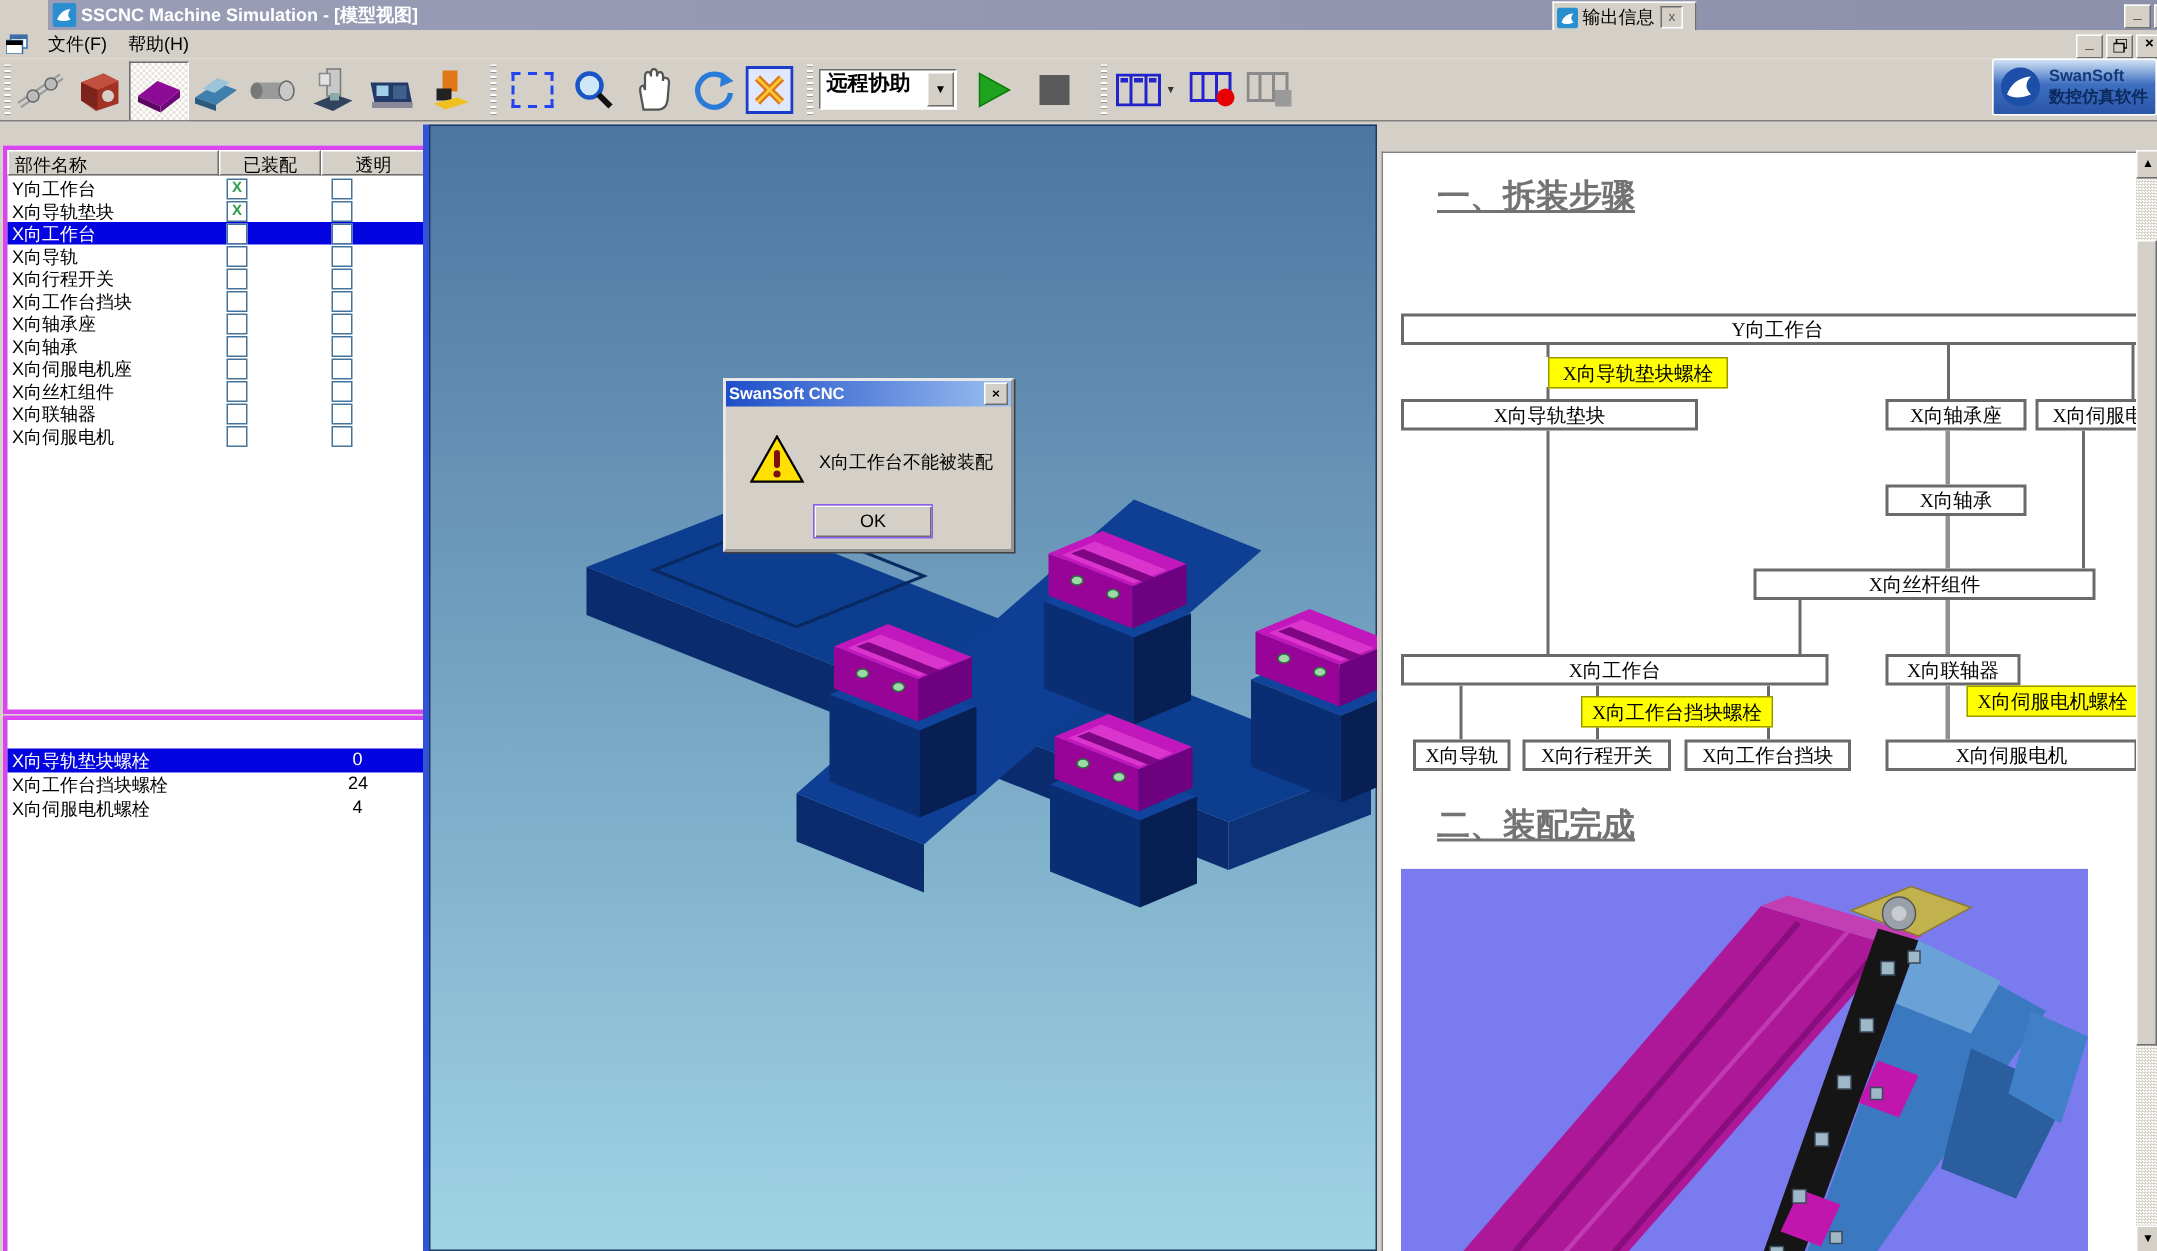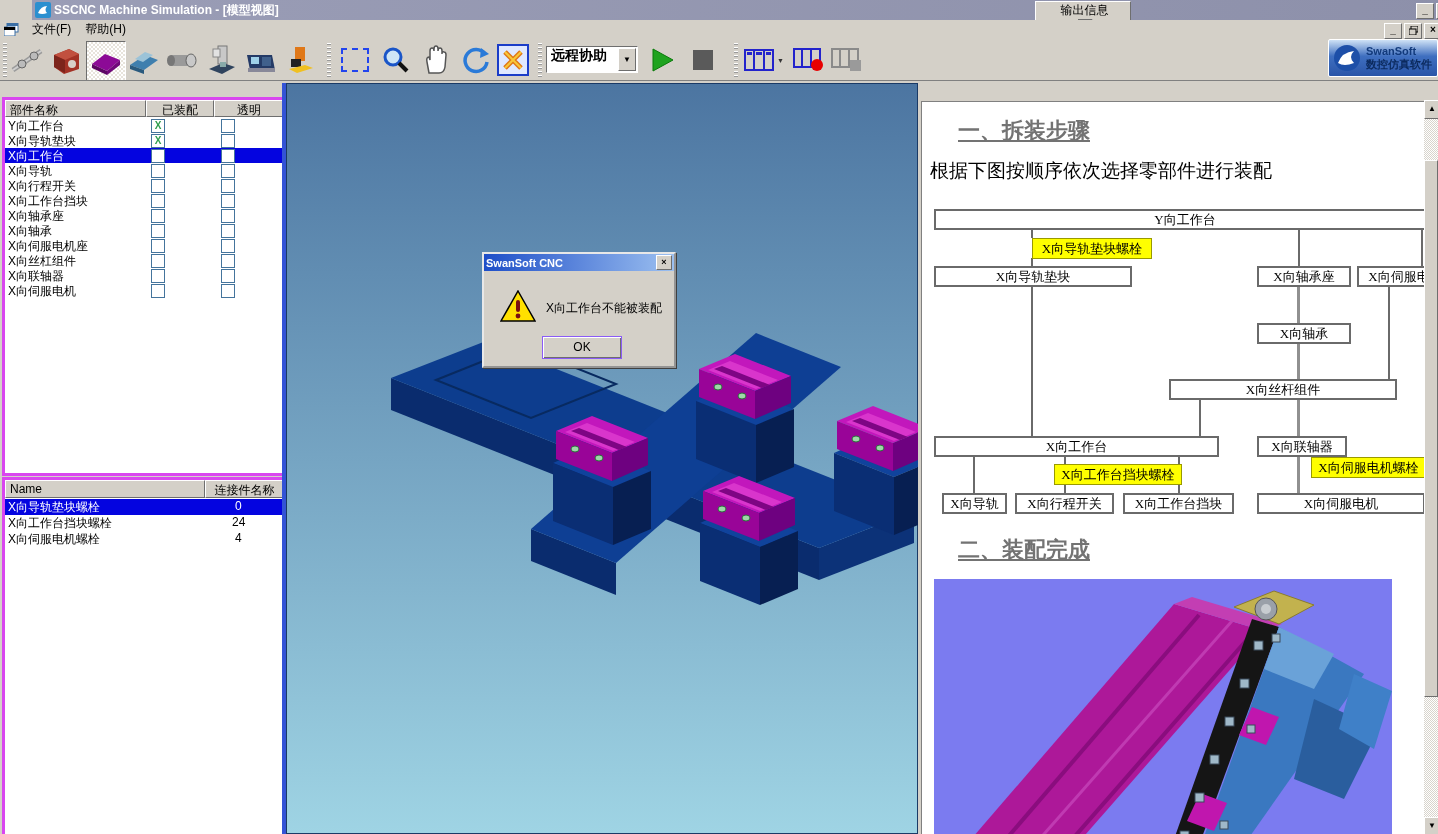--- a/index.html
+++ b/index.html
@@ -1,21 +1,21 @@
 <!DOCTYPE html>
 <html><head>
 <meta charset="utf-8">
 <style>
   html,body{margin:0;padding:0;overflow:hidden;background:#d4d0c8;
     font-family:"Liberation Sans","DejaVu Sans",sans-serif;}
   #screen{position:relative;width:1438px;height:834px;background:#d4d0c8;overflow:hidden;}
   .abs{position:absolute;}
   
   .raised{background:#d4d0c8;border-top:1px solid #fff;border-left:1px solid #fff;
-    border-right:1px solid #6e6e6e;border-bottom:1px solid #6e6e6e;flex-direction:column;}
+    border-right:1px solid #6e6e6e;border-bottom:1px solid #6e6e6e;}
   .sunken{background:#d4d0c8;border-top:1px solid #6e6e6e;border-left:1px solid #6e6e6e;
     border-right:1px solid #fff;border-bottom:1px solid #fff;}
   
   #titlebar{left:0;top:0;width:1438px;height:20px;
     background:linear-gradient(90deg,#9a9db6,#8d90aa);display:flex;align-items:center;margin-left:32px;}
   #titlebar .title{color:#fff;font-weight:bold;font-size:12px;margin-left:4px;white-space:nowrap;}
   .winbtn{width:16px;height:14px;font-size:10px;line-height:12px;text-align:center;
     color:#000;font-weight:bold;}
   .winbtn svg{display:block;margin:2px auto;}
   
@@ -284,24 +284,20 @@
     <div class="lv-row" style="top:93px"><span style="margin-left:3px">X向工作台挡块</span><span class="cbx" style="left:146px"></span><span class="cbx" style="left:216px"></span></div>
     <div class="lv-row" style="top:108px"><span style="margin-left:3px">X向轴承座</span><span class="cbx" style="left:146px"></span><span class="cbx" style="left:216px"></span></div>
     <div class="lv-row" style="top:123px"><span style="margin-left:3px">X向轴承</span><span class="cbx" style="left:146px"></span><span class="cbx" style="left:216px"></span></div>
     <div class="lv-row" style="top:138px"><span style="margin-left:3px">X向伺服电机座</span><span class="cbx" style="left:146px"></span><span class="cbx" style="left:216px"></span></div>
     <div class="lv-row" style="top:153px"><span style="margin-left:3px">X向丝杠组件</span><span class="cbx" style="left:146px"></span><span class="cbx" style="left:216px"></span></div>
     <div class="lv-row" style="top:168px"><span style="margin-left:3px">X向联轴器</span><span class="cbx" style="left:146px"></span><span class="cbx" style="left:216px"></span></div>
     <div class="lv-row" style="top:183px"><span style="margin-left:3px">X向伺服电机</span><span class="cbx" style="left:146px"></span><span class="cbx" style="left:216px"></span></div>
   </div>
 
   <div class="abs lv" style="left:2px;top:477px;width:279px;height:355px;">
-    <div class="lv-head" style="height:18px">
-      <div class="lv-hcell" style="width:200px">Name</div>
-      <div class="lv-hcell" style="flex:1;text-align:center">连接件名称</div>
-    </div>
     <div class="lv-row sel" style="top:19px;height:16px">
       <span style="margin-left:3px">X向导轨垫块螺栓</span>
       <span class="abs mono-num" style="left:230px">0</span>
     </div>
     <div class="lv-row" style="top:35px;height:16px">
       <span style="margin-left:3px">X向工作台挡块螺栓</span>
       <span class="abs mono-num" style="left:227px">24</span>
     </div>
     <div class="lv-row" style="top:51px;height:16px">
       <span style="margin-left:3px">X向伺服电机螺栓</span>
@@ -391,21 +387,20 @@
       <rect x="16" y="10" width="4" height="12" rx="2" fill="#7a1010"></rect>
       <circle cx="18" cy="26" r="2.4" fill="#7a1010"></circle>
     </svg>
     <div class="abs" style="left:62px;top:46px;font-size:12px;white-space:nowrap;">X向工作台不能被装配</div>
     <div id="dialog-ok">OK</div>
   </div>
 
 
   <div id="info-content" class="abs">
     <div class="h-sec" style="left:36px;top:14px;">一、拆装步骤</div>
-    <div class="abs" style="left:8px;top:56px;font-size:19px;white-space:nowrap;">根据下图按顺序依次选择零部件进行装配</div>
 
     <div class="fc-line" style="left:109px;top:128px;width:2px;height:8px"></div>
     <div class="fc-line" style="left:109px;top:156px;width:2px;height:8px"></div>
     <div class="fc-line" style="left:109px;top:185px;width:2px;height:149px"></div>
     <div class="fc-line" style="left:376px;top:128px;width:2px;height:36px"></div>
     <div class="fc-line thick" style="left:375px;top:185px;width:3px;height:36px"></div>
     <div class="fc-line thick" style="left:375px;top:242px;width:3px;height:35px"></div>
     <div class="fc-line thick" style="left:375px;top:298px;width:3px;height:36px"></div>
     <div class="fc-line thick" style="left:375px;top:355px;width:3px;height:36px"></div>
     <div class="fc-line" style="left:499px;top:128px;width:2px;height:36px"></div>

